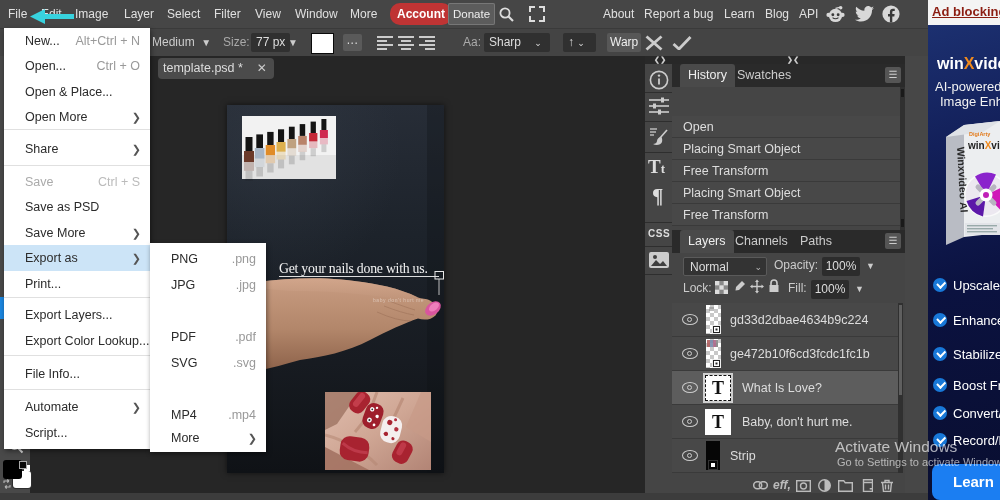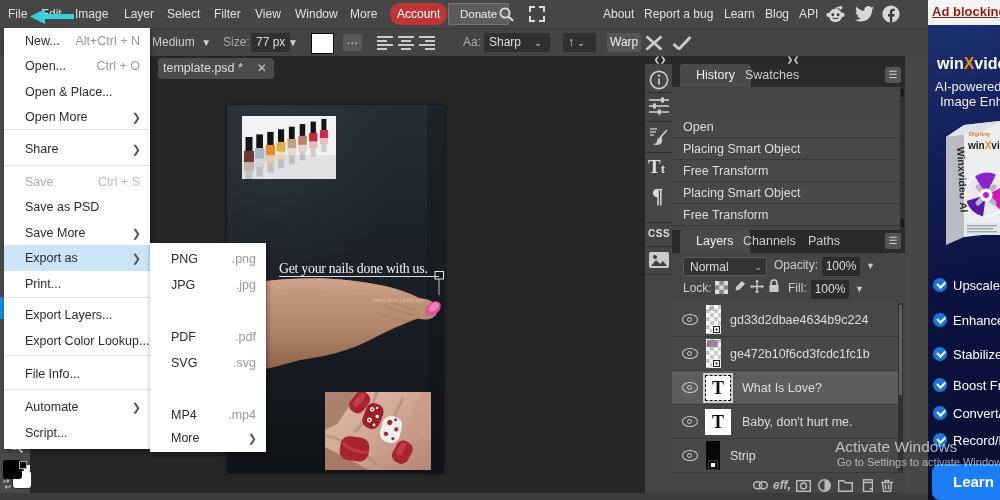--- a/index.html
+++ b/index.html
@@ -2,40 +2,40 @@
 <html><head>
 <meta charset="utf-8">
 <style>
   html,body{margin:0;padding:0;}
   #app{position:relative;width:1000px;height:500px;overflow:hidden;background:#262626;
        font-family:"Liberation Sans",sans-serif;-webkit-font-smoothing:antialiased;}
   .abs{position:absolute;}
   
   #topbar{left:0;top:0;width:928px;height:28px;background:#464646;color:#e0e0e0;font-size:12px;}
   #topbar .mi{position:absolute;top:0;height:28px;line-height:28px;}
-  #acct{background:#bf3434;color:#fff;padding:0 7px;font-size:12px;border-radius:10px;top:3px!important;height:22px!important;line-height:22px!important;}
-  #donate{background:#5c5c5c;color:#eee;padding:0 12px;font-size:11.5px;border-radius:2px;top:3px!important;height:22px!important;line-height:22px!important;box-shadow:0 0 0 1px #777 inset;}
+  #acct{background:#bf3434;color:#fff;padding:0 7px;font-size:12px;border-radius:10px;top:3px!important;height:22px!important;line-height:22px!important;font-weight:bold;}
+  #donate{background:#5c5c5c;color:#eee;padding:0 5px;font-size:11.5px;border-radius:2px;top:3px!important;height:22px!important;line-height:22px!important;box-shadow:0 0 0 1px #777 inset;}
   
   #toolbar2{left:0;top:28px;width:928px;height:28px;background:#444444;border-top:1px solid #3a3a3a;box-sizing:border-box;color:#ccc;font-size:12px;}
   #toolbar2 .t{position:absolute;top:0;height:27px;line-height:27px;}
   .dbox{background:#303030;border-radius:2px;padding:0 5px;height:19px!important;line-height:19px!important;top:4px!important;color:#ddd;}
   
   #tabstrip{left:30px;top:56px;width:615px;height:28px;background:#262626;}
   #tab1{position:absolute;left:128px;top:2px;height:21px;line-height:21px;background:#4b4b4b;color:#ddd;font-size:12.5px;padding:0 7px 0 5px;border-radius:4px;}
   
   #lefttools{left:0;top:56px;width:30px;height:444px;background:#494949;}
   
   #iconcol{left:645px;top:56px;width:27px;height:444px;background:#454545;color:#ccc;}
   
   #panelgap{left:905px;top:56px;width:23px;height:444px;background:#474747;}
   #paneltop{left:645px;top:56px;width:260px;height:8px;background:#282828;}
   #histpanel{left:672px;top:64px;width:233px;height:166px;background:#454545;}
   #laypanel{left:672px;top:230px;width:233px;height:270px;background:#454545;}
   .tabrow{position:absolute;left:0;top:0;width:100%;height:23px;background:#2a2a2a;}
-  .ptab{position:absolute;top:0;height:23px;line-height:23px;padding:0 16px;font-size:12.5px;color:#ccc;}
+  .ptab{position:absolute;top:0;height:23px;line-height:23px;padding:0 8px;font-size:12.5px;color:#ccc;}
   .ptab.on{background:#4a4a4a;color:#eee;border-radius:3px 3px 0 0;}
   .hrow{position:absolute;left:0;width:228px;height:22px;line-height:22px;color:#ddd;font-size:12.5px;padding-left:11px;border-bottom:1px solid #3a3a3a;background:#484848;box-sizing:border-box;margin-top:29px;}
   
   #filemenu{left:4px;top:28px;width:146px;height:421px;background:#fff;box-shadow:1px 2px 5px rgba(0,0,0,.45);font-size:12.5px;color:#2b2b2b;}
   #submenu{left:150px;top:243px;width:116px;height:209px;background:#fff;box-shadow:1px 2px 5px rgba(0,0,0,.45);font-size:12.5px;color:#2b2b2b;}
   .mrow{position:absolute;left:0;width:100%;height:26px;line-height:26px;white-space:nowrap;}
   .mrow .lab{position:absolute;left:21px;}
   .mrow .sc{position:absolute;right:10px;color:#999;}
   .mrow .ar{position:absolute;right:9px;color:#555;font-size:11px;}
   .msep{position:absolute;left:0;width:100%;height:1px;background:#e0e0e0;}

